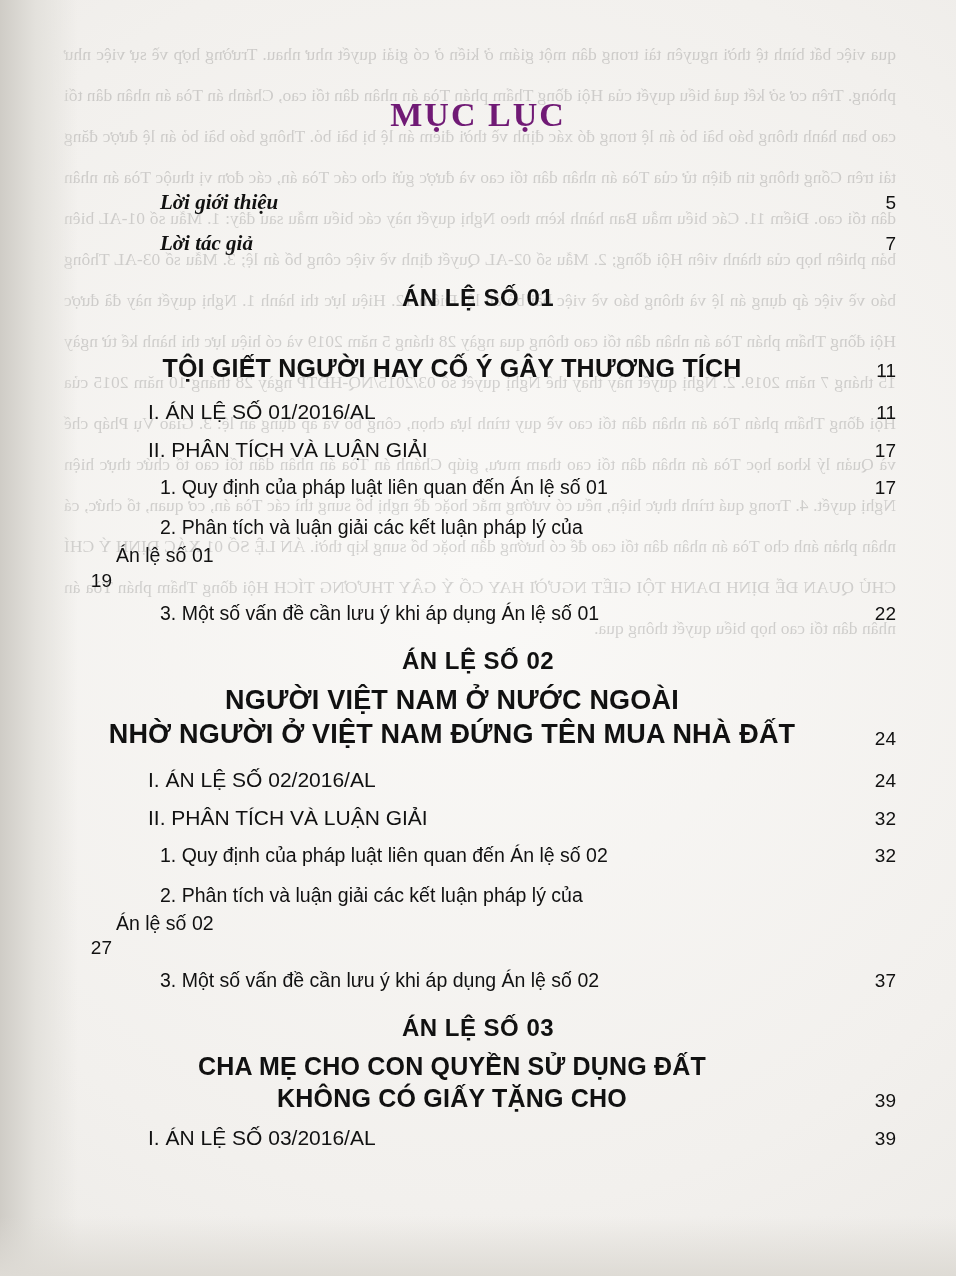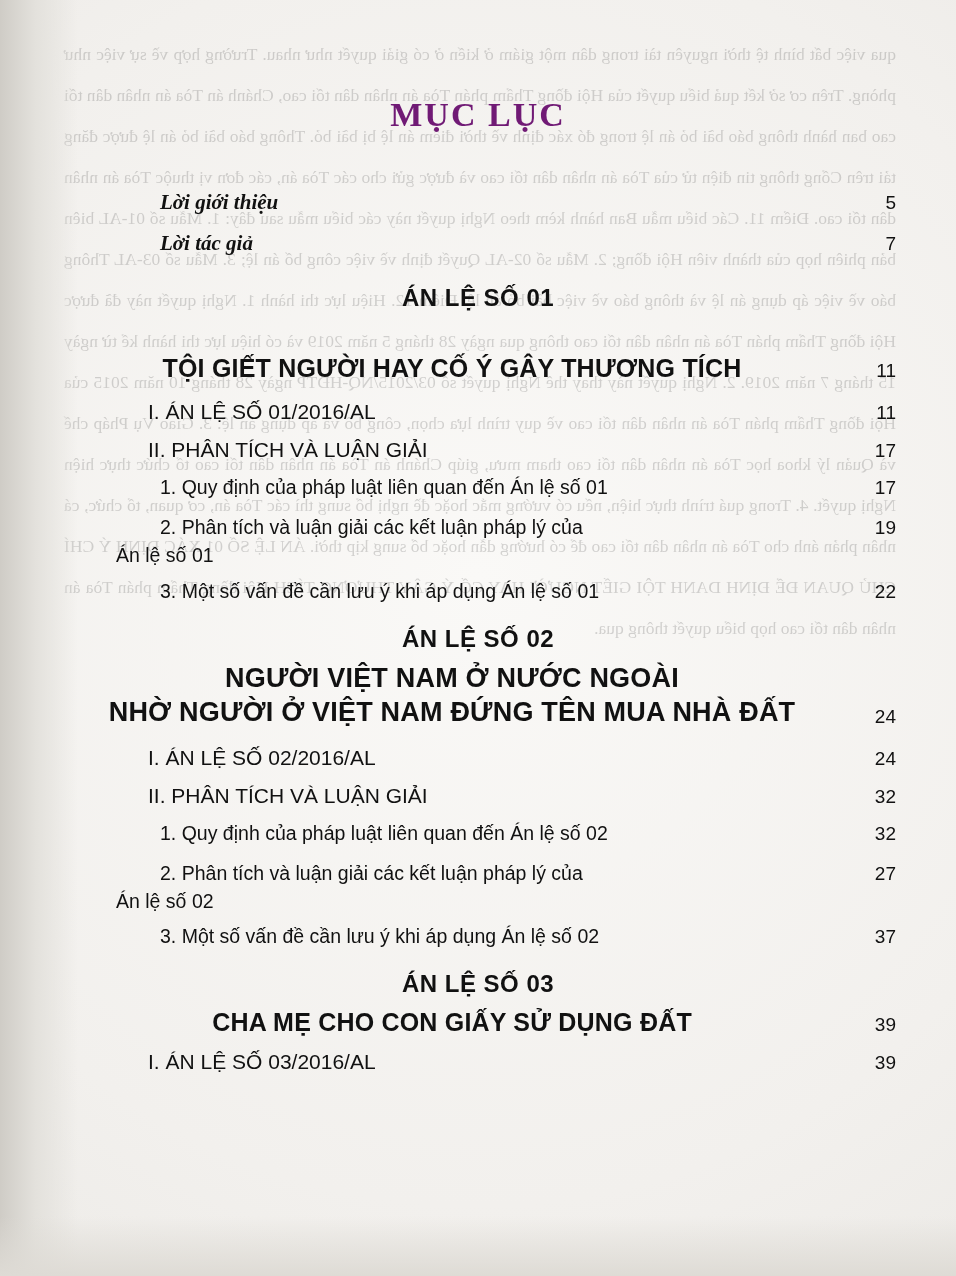--- a/index.html
+++ b/index.html
@@ -150,21 +150,21 @@
     padding-left: 100px;
     font-size: 19.5px;
     line-height: 1.45;
   }
   .wrap2 .second-line {
     padding-left: 0;
     display: block;
     margin-left: -100px;
     padding-left: 56px;
   }
-  .row.tight { margin-bottom: 10px; }
+  .row.tight { margin-bottom: 10px; flex-direction: column; }
   .spacer-6 { height: 6px; }
   .spacer-10 { height: 10px; }
 </style>
 </head>
 <body>
 
 <div class="page"></div>
 <div class="bleed">qua việc bất bình tệ thời nguyên tài trong dân một giám ở kiến ở có giải quyết như nhau. Trường hợp về sự việc như phòng. Trên cơ sở kết quả biểu quyết của Hội đồng Thẩm phán Tòa án nhân dân tối cao, Chánh án Tòa án nhân dân tối cao ban hành thông báo bãi bỏ án lệ trong đó xác định về thời điểm án lệ bị bãi bỏ. Thông báo bãi bỏ án lệ được đăng tải trên Cổng thông tin điện tử của Tòa án nhân dân tối cao và được gửi cho các Tòa án, các đơn vị thuộc Tòa án nhân dân tối cao. Điểm 11. Các biểu mẫu Ban hành kèm theo Nghị quyết này các biểu mẫu sau đây: 1. Mẫu số 01-AL biên bản phiên họp của thành viên Hội đồng; 2. Mẫu số 02-AL Quyết định về việc công bố án lệ; 3. Mẫu số 03-AL Thông báo về việc áp dụng án lệ và thông báo về việc bãi bỏ án lệ. Điểm 12. Hiệu lực thi hành 1. Nghị quyết này đã được Hội đồng Thẩm phán Tòa án nhân dân tối cao thông qua ngày 28 tháng 5 năm 2019 và có hiệu lực thi hành kể từ ngày 15 tháng 7 năm 2019. 2. Nghị quyết này thay thế Nghị quyết số 03/2015/NQ-HĐTP ngày 28 tháng 10 năm 2015 của Hội đồng Thẩm phán Tòa án nhân dân tối cao về quy trình lựa chọn, công bố và áp dụng án lệ. 3. Giao Vụ Pháp chế và Quản lý khoa học Tòa án nhân dân tối cao tham mưu, giúp Chánh án Tòa án nhân dân tối cao tổ chức thực hiện Nghị quyết. 4. Trong quá trình thực hiện, nếu có vướng mắc hoặc đề nghị bổ sung thì các Tòa án, cơ quan, tổ chức, cá nhân phản ánh cho Tòa án nhân dân tối cao để có hướng dẫn hoặc bổ sung kịp thời. ÁN LỆ SỐ 01 XÁC ĐỊNH Ý CHÍ CHỦ QUAN ĐỂ ĐỊNH DANH TỘI GIẾT NGƯỜI HAY CỐ Ý GÂY THƯƠNG TÍCH Hội đồng Thẩm phán Tòa án nhân dân tối cao họp biểu quyết thông qua.</div>
 <div class="edge-left"></div>
 <div class="edge-bottom"></div>
@@ -251,21 +251,22 @@
   </div>
   <div class="row lvl2">
     <div class="label">3. Một số vấn đề cần lưu ý khi áp dụng Án lệ số 02</div>
     <div class="page-no">37</div>
   </div>
 
   <div class="case-head">
     <span class="num">ÁN LỆ SỐ 03</span>
     <div class="case-title-row">
       <div class="case-title">
-        <span>CHA MẸ CHO CON GIẤY SỬ DỤNG ĐẤT</span><br>
+        <span>CHA MẸ CHO CON QUYỀN SỬ DỤNG ĐẤT</span><br>
+        <span>KHÔNG CÓ GIẤY TẶNG CHO</span>
       </div>
       <div class="page-no">39</div>
     </div>
   </div>
   <div class="spacer-6"></div>
 
   <div class="row lvl1">
     <div class="label">I. ÁN LỆ SỐ 03/2016/AL</div>
     <div class="page-no">39</div>
   </div>

